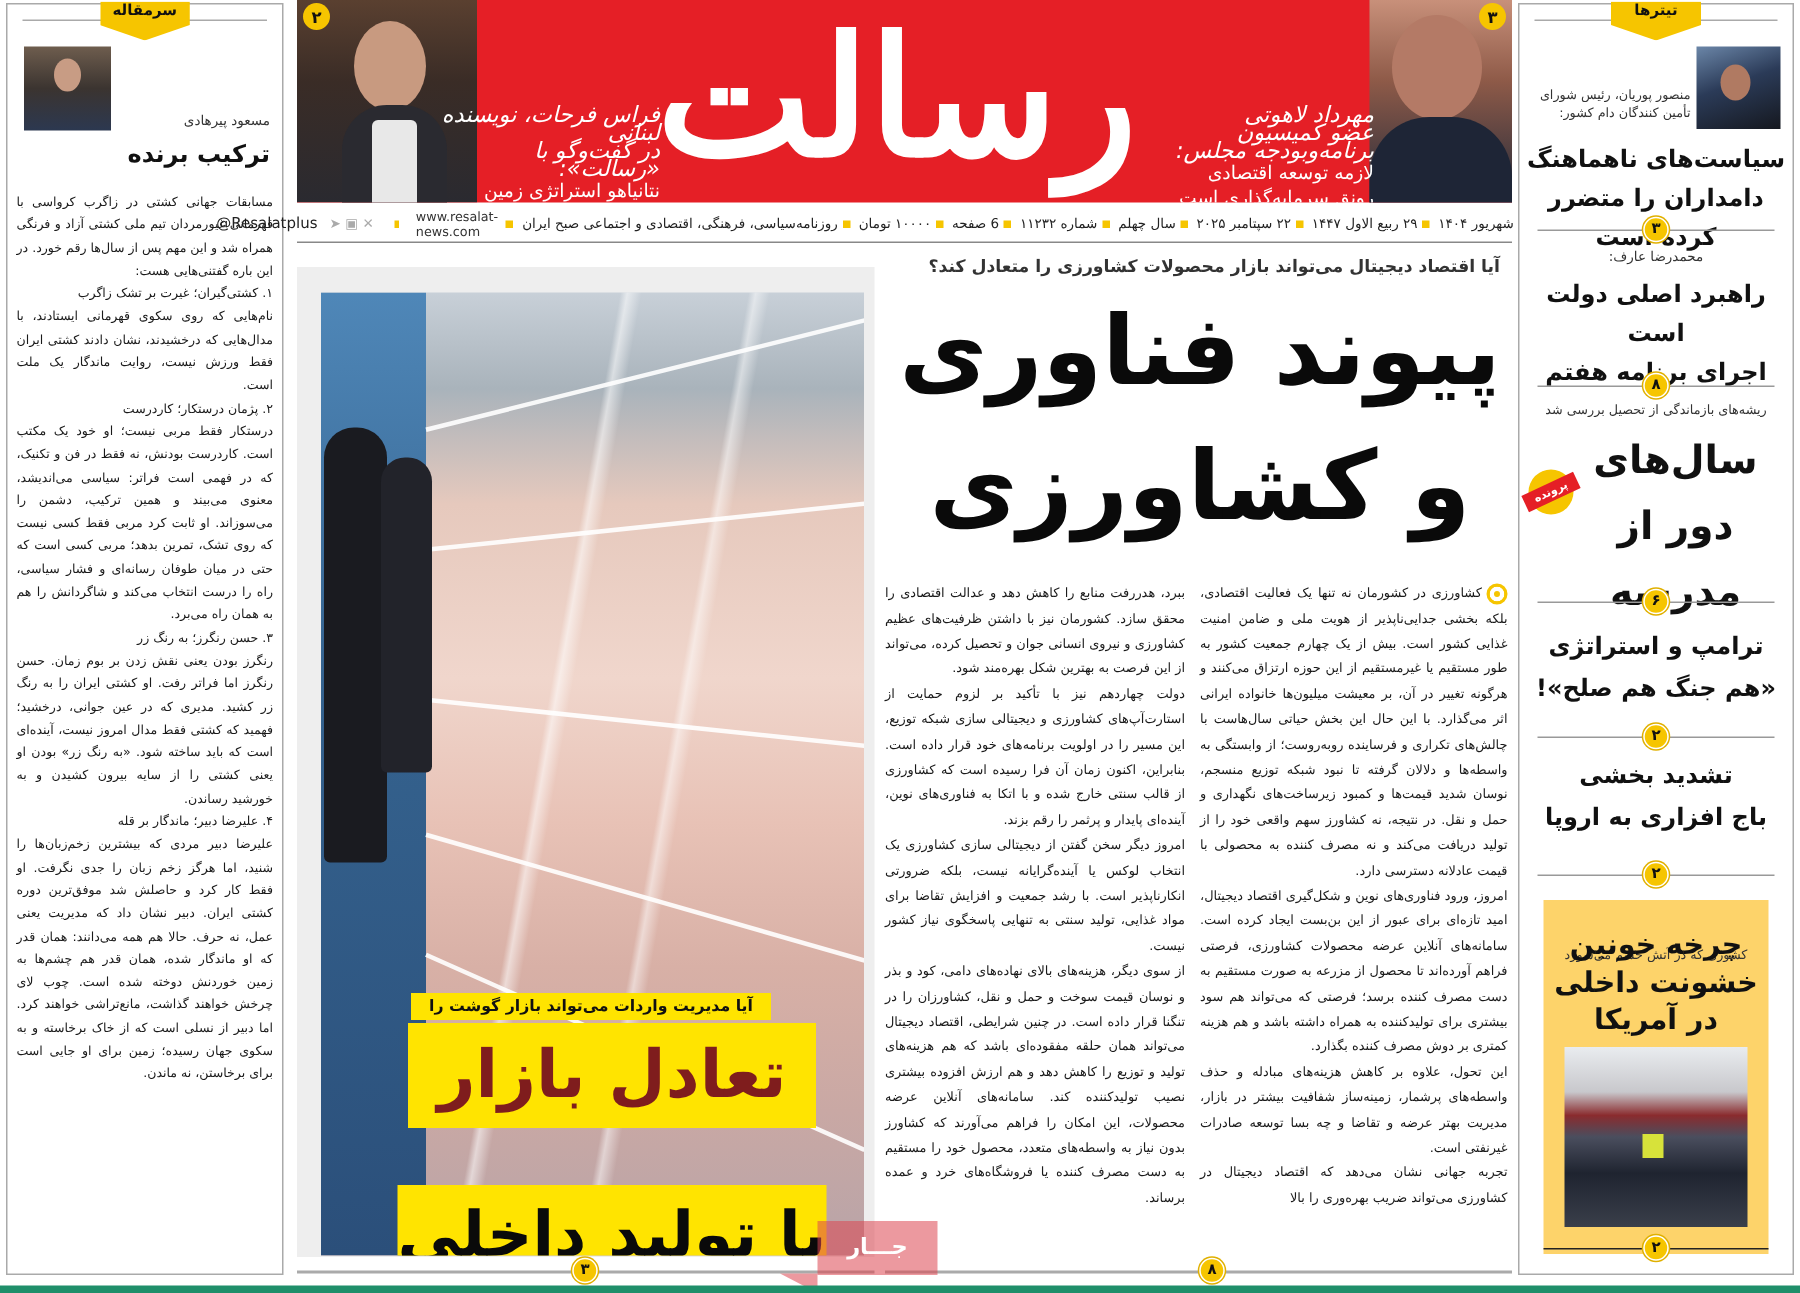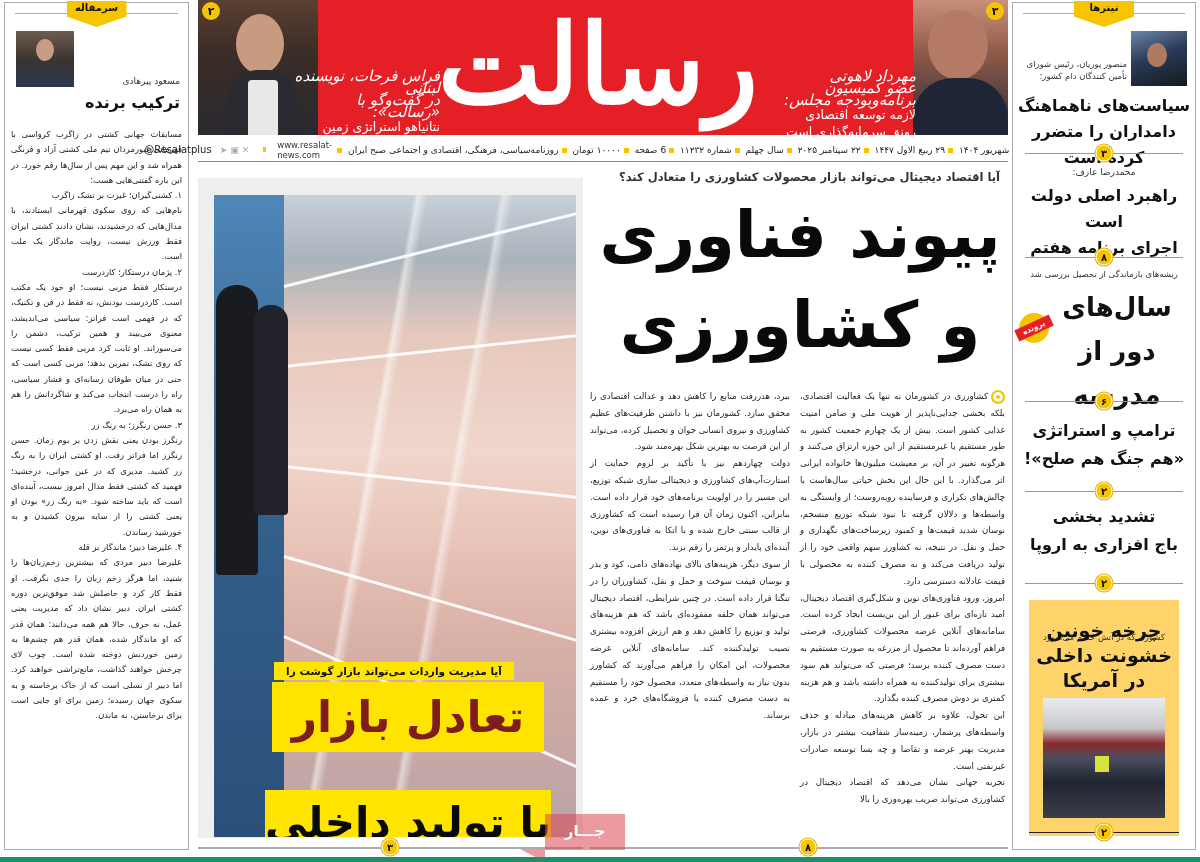--- a/index.html
+++ b/index.html
@@ -187,20 +187,21 @@
 </div>
 <div id="lead-col-right" class="abs lead-col">
   <p><span class="dropicon"></span><span>کشاورزی در کشورمان نه تنها یک فعالیت اقتصادی، بلکه بخشی جدایی‌ناپذیر از هویت ملی و ضامن امنیت غذایی کشور است. بیش از یک چهارم جمعیت کشور به طور مستقیم یا غیرمستقیم از این حوزه ارتزاق می‌کنند و هرگونه تغییر در آن، بر معیشت میلیون‌ها خانواده ایرانی اثر می‌گذارد. با این حال این بخش حیاتی سال‌هاست با چالش‌های تکراری و فرساینده روبه‌روست؛ از وابستگی به واسطه‌ها و دلالان گرفته تا نبود شبکه توزیع منسجم، نوسان شدید قیمت‌ها و کمبود زیرساخت‌های نگهداری و حمل و نقل. در نتیجه، نه کشاورز سهم واقعی خود را از تولید دریافت می‌کند و نه مصرف کننده به محصولی با قیمت عادلانه دسترسی دارد.</span></p>
   <p>امروز، ورود فناوری‌های نوین و شکل‌گیری اقتصاد دیجیتال، امید تازه‌ای برای عبور از این بن‌بست ایجاد کرده است. سامانه‌های آنلاین عرضه محصولات کشاورزی، فرصتی فراهم آورده‌اند تا محصول از مزرعه به صورت مستقیم به دست مصرف کننده برسد؛ فرصتی که می‌تواند هم سود بیشتری برای تولیدکننده به همراه داشته باشد و هم هزینه کمتری بر دوش مصرف کننده بگذارد.</p>
   <p>این تحول، علاوه بر کاهش هزینه‌های مبادله و حذف واسطه‌های پرشمار، زمینه‌ساز شفافیت بیشتر در بازار، مدیریت بهتر عرضه و تقاضا و چه بسا توسعه صادرات غیرنفتی است.</p>
   <p>تجربه جهانی نشان می‌دهد که اقتصاد دیجیتال در کشاورزی می‌تواند ضریب بهره‌وری را بالا</p>
 </div>
 <div id="lead-col-left" class="abs lead-col">
   <p>ببرد، هدررفت منابع را کاهش دهد و عدالت اقتصادی را محقق سازد. کشورمان نیز با داشتن ظرفیت‌های عظیم کشاورزی و نیروی انسانی جوان و تحصیل کرده، می‌تواند از این فرصت به بهترین شکل بهره‌مند شود.</p>
   <p>دولت چهاردهم نیز با تأکید بر لزوم حمایت از استارت‌آپ‌های کشاورزی و دیجیتالی سازی شبکه توزیع، این مسیر را در اولویت برنامه‌های خود قرار داده است. بنابراین، اکنون زمان آن فرا رسیده است که کشاورزی از قالب سنتی خارج شده و با اتکا به فناوری‌های نوین، آینده‌ای پایدار و پرثمر را رقم بزند.</p>
+  <p>امروز دیگر سخن گفتن از دیجیتالی سازی کشاورزی یک انتخاب لوکس یا آینده‌گرایانه نیست، بلکه ضرورتی انکارناپذیر است. با رشد جمعیت و افزایش تقاضا برای مواد غذایی، تولید سنتی به تنهایی پاسخگوی نیاز کشور نیست.</p>
   <p>از سوی دیگر، هزینه‌های بالای نهاده‌های دامی، کود و بذر و نوسان قیمت سوخت و حمل و نقل، کشاورزان را در تنگنا قرار داده است. در چنین شرایطی، اقتصاد دیجیتال می‌تواند همان حلقه مفقوده‌ای باشد که هم هزینه‌های تولید و توزیع را کاهش دهد و هم ارزش افزوده بیشتری نصیب تولیدکننده کند. سامانه‌های آنلاین عرضه محصولات، این امکان را فراهم می‌آورند که کشاورز بدون نیاز به واسطه‌های متعدد، محصول خود را مستقیم به دست مصرف کننده یا فروشگاه‌های خرد و عمده برساند.</p>
 </div>
 
 <div id="teasers" class="abs">
   <div class="tab-rule"></div>
   <div class="tab-label">تیترها</div>
 
   <div id="t1-photo">
       <div class="face"></div>
     </div>

